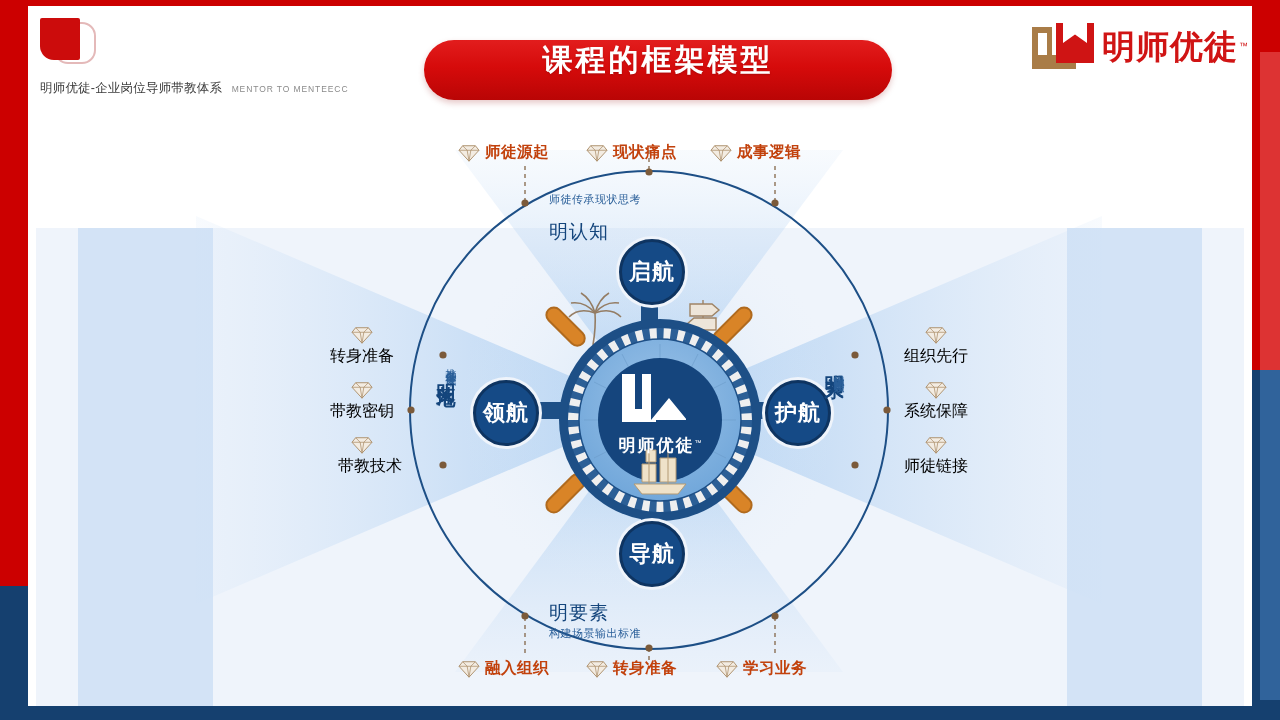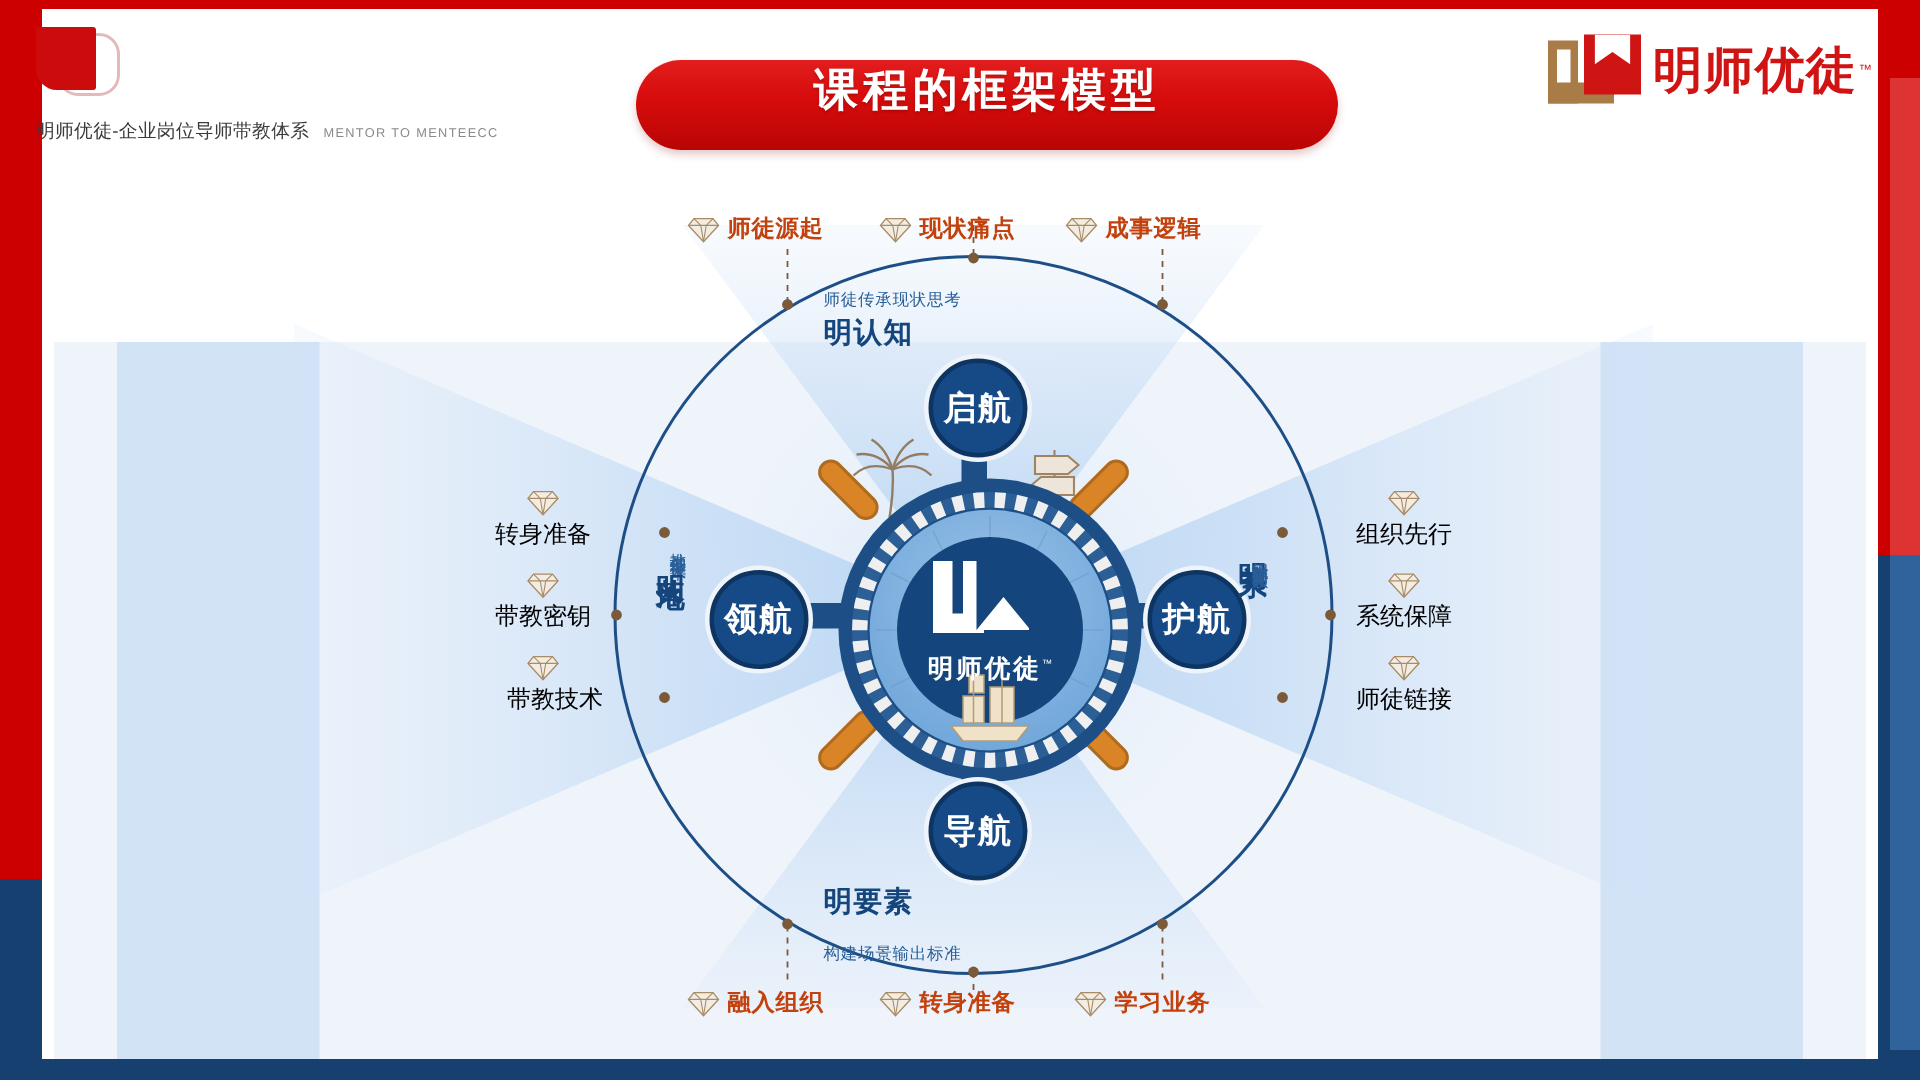--- a/index.html
+++ b/index.html
@@ -23,21 +23,21 @@
 
   
   .header-band{position:absolute;left:28px;top:6px;width:1224px;height:222px;background:#ffffff;}
 
   
   .canvas{position:absolute;left:36px;top:228px;width:1208px;height:478px;background:#eff4fb;}
   .band-blue-left{position:absolute;left:78px;top:228px;width:135px;height:478px;background:#d3e3f6;}
   .band-blue-right{position:absolute;left:1067px;top:228px;width:135px;height:478px;background:#d3e3f6;}
 
   
-  .brand{position:absolute;left:24px;top:18px;}
+  .brand{position:absolute;left:40px;top:18px;}
   .brand-mark{position:relative;width:56px;height:52px;}
   .brand-mark .sq-out{position:absolute;left:14px;top:4px;width:42px;height:42px;border:2px solid #e4b9b9;border-radius:0 14px 14px 14px;box-sizing:border-box;}
   .brand-mark .sq-in{position:absolute;left:0px;top:0px;width:40px;height:42px;background:#cc0c0c;border-radius:2px 2px 2px 14px;}
   .brand-text{margin-top:8px;white-space:nowrap;}
   .brand-cn{font-size:12.5px;color:#3b3b3b;letter-spacing:.2px;font-weight:500;}
   .brand-en{font-size:8.5px;color:#8a8a8a;letter-spacing:.9px;margin-left:5px;}
 
   
   .title-pill{
     position:absolute;left:424px;top:40px;width:468px;height:60px;border-radius:30px;
@@ -70,26 +70,26 @@
     box-shadow:0 0 0 3px #eff4fb;
   }
   .node span{font-size:22px;letter-spacing:1px;}
   #node-top{left:619px;top:239px;width:60px;height:60px;}
   #node-bottom{left:619px;top:521px;width:60px;height:60px;}
   #node-left{left:473px;top:380px;width:60px;height:60px;}
   #node-right{left:765px;top:380px;width:60px;height:60px;}
 
   
   .q{position:absolute;text-align:left;color:#14457c;}
-  .q .q-main{font-size:19px;font-weight:bold;letter-spacing:1px;display:block;}
+  .q .q-main{font-size:19px;font-weight:normal;letter-spacing:1px;display:block;margin-top:12px;}
   .q .q-sub{font-size:11px;color:#2a5f99;letter-spacing:.5px;display:block;}
   #q-top{left:549px;top:192px;width:200px;}
   #q-top .q-sub{margin-bottom:2px;}
   #q-bottom{left:549px;top:588px;width:200px;}
-  #q-bottom .q-sub{margin-top:14px;}
+  #q-bottom .q-sub{margin-top:0;}
   .q-vert{position:absolute;color:#14457c;writing-mode:vertical-rl;text-orientation:upright;}
   #q-left{left:436px;top:360px;display:flex;flex-direction:row;align-items:flex-start;}
   #q-right{left:824px;top:360px;display:flex;flex-direction:row;align-items:flex-start;}
   .q-vert .qv-sub{writing-mode:vertical-rl;text-orientation:upright;font-size:11px;color:#2a5f99;letter-spacing:1px;line-height:1.05;}
   .q-vert .qv-main{writing-mode:vertical-rl;text-orientation:upright;font-size:19px;font-weight:bold;letter-spacing:2px;line-height:1.05;}
 
   
   .label{position:absolute;display:flex;align-items:center;white-space:nowrap;}
   .label .ltxt{font-size:15.5px;font-weight:bold;color:#c2410c;letter-spacing:.5px;}
   .gem{width:22px;height:20px;margin-right:5px;flex:0 0 auto;}

